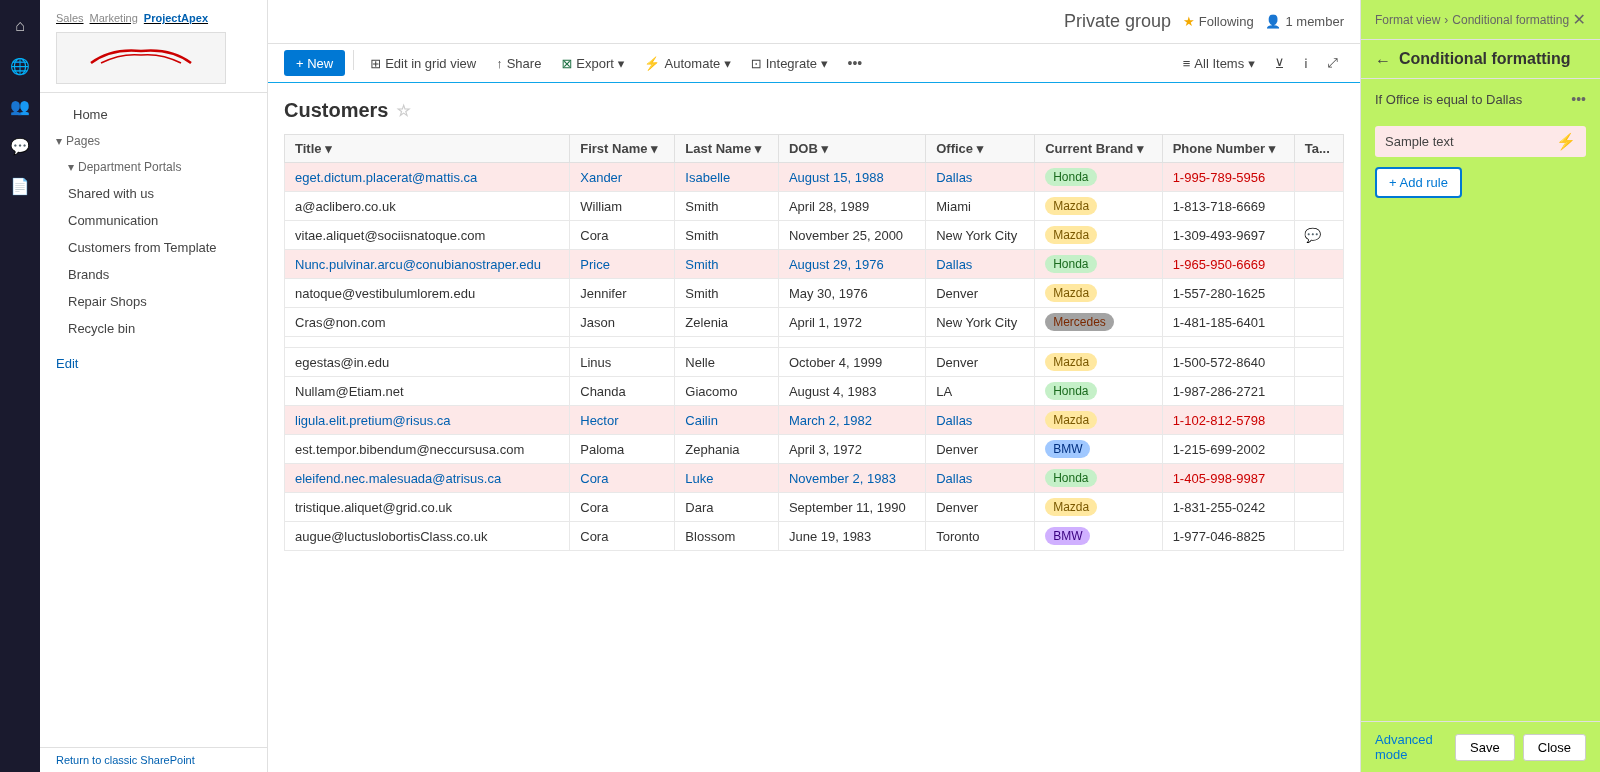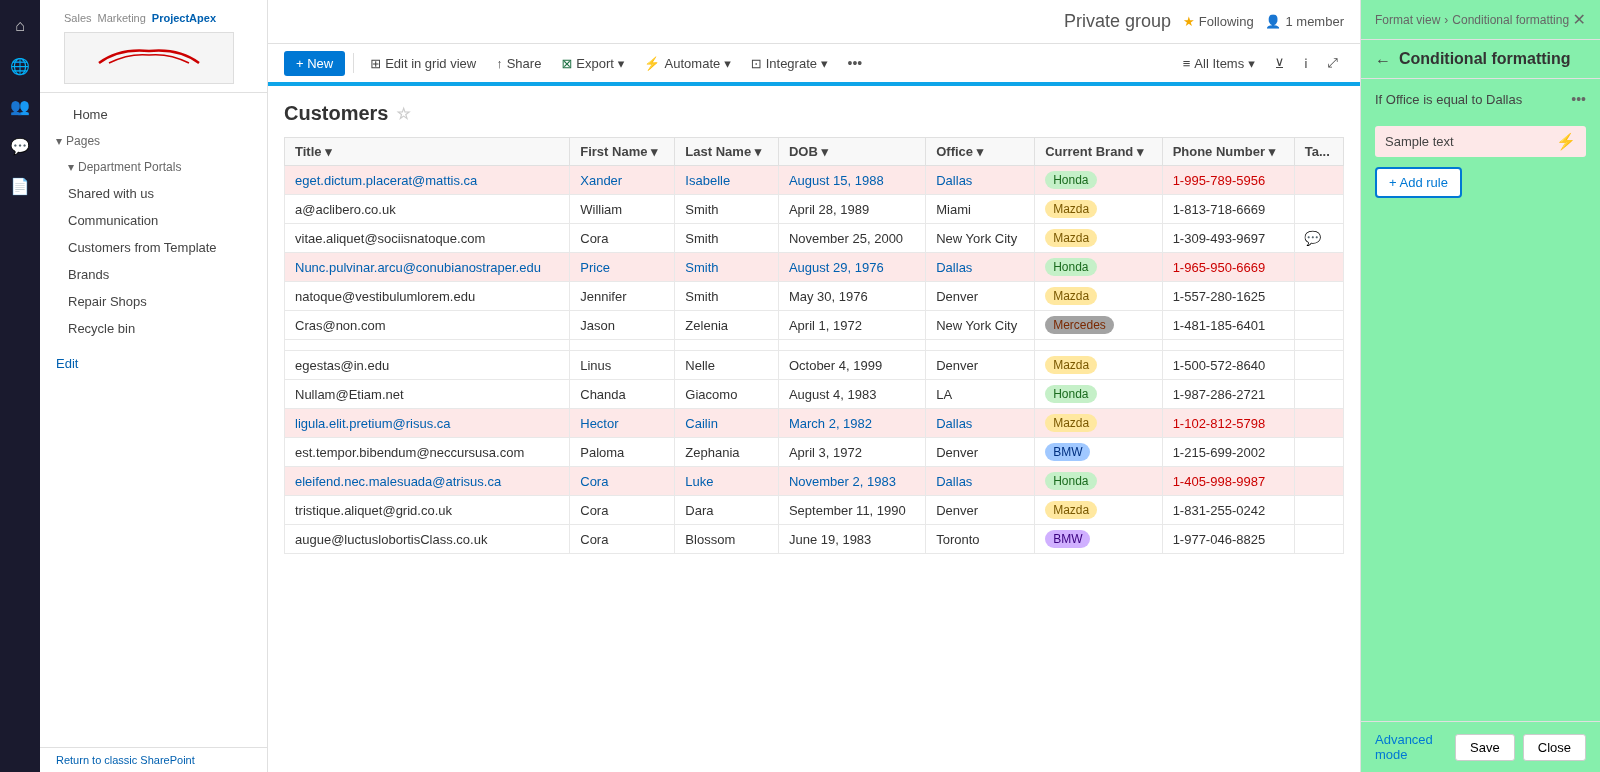--- a/index.html
+++ b/index.html
@@ -32,22 +32,23 @@
     .nav-sidebar {
       width: 228px;
       background: #fff;
       border-right: 1px solid #e0e0e0;
       display: flex;
       flex-direction: column;
       flex-shrink: 0;
       overflow-y: auto;
     }
     .nav-logo {
-      padding: 8px 24px;
+      padding: 8px 16px;
       border-bottom: 1px solid #e0e0e0;
+      text-decoration: underline;
     }
     .nav-section {
       padding: 8px 0;
     }
     .nav-item {
       padding: 6px 33px;
       font-size: 13px;
       color: #444;
       cursor: pointer;
       display: flex;
@@ -86,24 +87,23 @@
       gap: 16px;
       min-height: 44px;
     }
     .top-bar-right { display: flex; align-items: center; gap: 12px; font-size: 13px; color: #555; }
     .following-btn { display: flex; align-items: center; gap: 4px; font-size: 13px; color: #555; }
     .star-icon { color: #f4a900; }
 
     
     .toolbar {
       display: flex;
-      align-items: center;
       padding: 6px 16px;
       background: #fff;
-      border-bottom: 4px solid #0ea5e9;
+      border-bottom: 1px solid #0ea5e9;
       gap: 4px;
     }
     .btn-new {
       background: #0078d4;
       color: #fff;
       border: none;
       padding: 5px 12px;
       border-radius: 3px;
       font-size: 13px;
       cursor: pointer;
@@ -195,21 +195,21 @@
     .brand-mercedes { background: #a3a3a3; color: #7a2800; }
     .brand-bmw { background: #a0c8ff; color: #003080; }
     .brand-bmw2 { background: #d0b0ff; color: #3a0080; }
 
     .chat-icon { color: #0078d4; font-size: 14px; }
 
     
     .right-panel {
       width: 240px;
       border-left: 1px solid #e0e0e0;
-      background: #86efac;
+      background: #bef264;
       display: flex;
       flex-direction: column;
       flex-shrink: 0;
     }
     .panel-header {
       display: flex;
       align-items: center;
       justify-content: space-between;
       padding: 10px 14px;
       border-bottom: 1px solid #e0e0e0;

